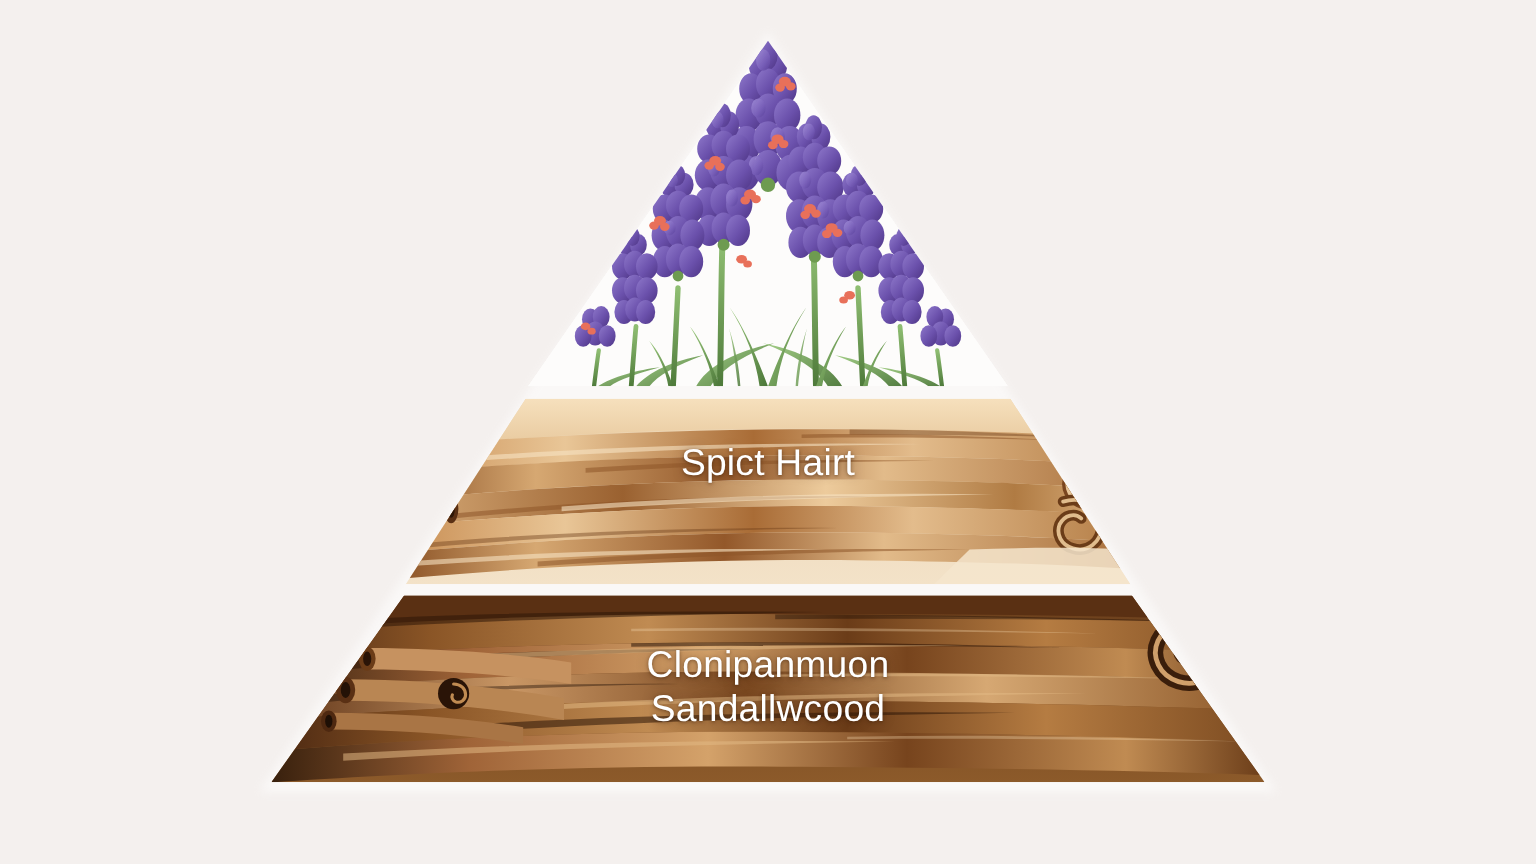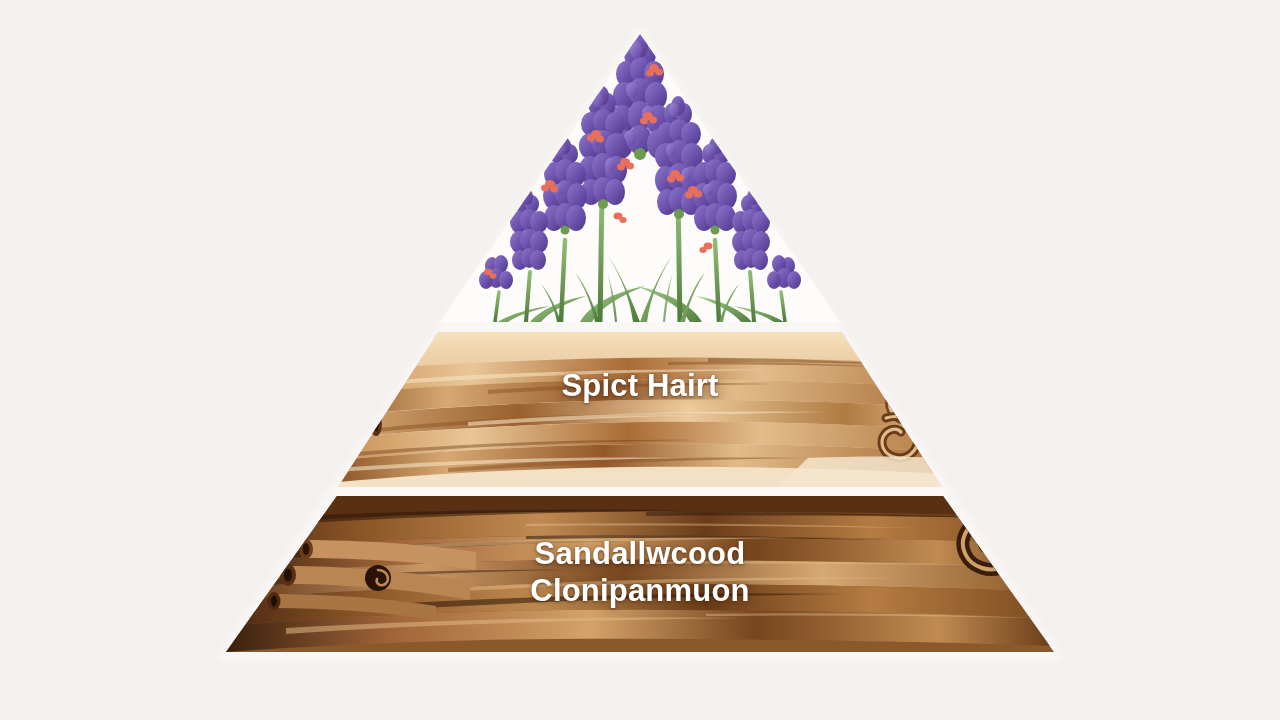--- a/index.html
+++ b/index.html
@@ -90,21 +90,21 @@
     position: absolute;
     width: 100%;
     text-align: center;
     color: #ffffff;
     letter-spacing: .2px;
     line-height: 1.18;
     text-shadow:
       0 1px 3px rgba(60,30,10,.55),
       0 0 10px rgba(60,30,10,.35);
     pointer-events: none;
-    font-weight: 700;
+    font-weight: 400;
   }
   #labels-mid {
     left: 0;
     top: 368px;
     font-size: 31px;
   }
   #labels-bot {
     left: 0;
     top: 536px;
     font-size: 31px;
@@ -584,17 +584,17 @@
       </div>
     </div>
 
   </div>
 
   <div class="labels" id="labels-mid">
     <span class="line">Spict Hairt</span>
   </div>
 
   <div class="labels" id="labels-bot">
+    <span class="line">Clonipanmuon</span>
     <span class="line">Sandallwcood</span>
-    <span class="line">Clonipanmuon</span>
   </div>
 
 </div>
 
 </body></html>

